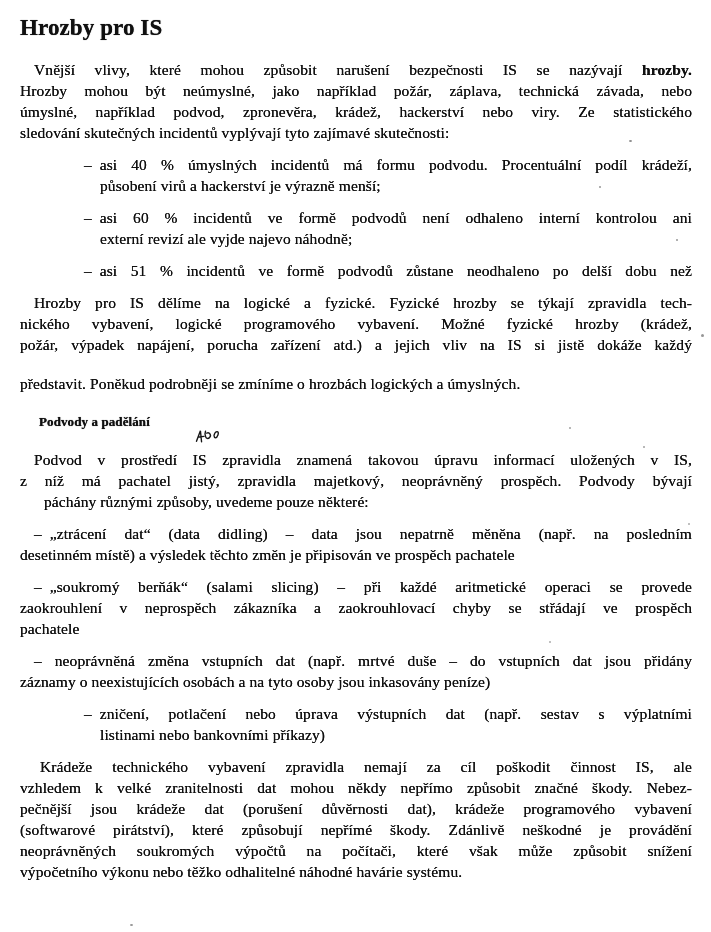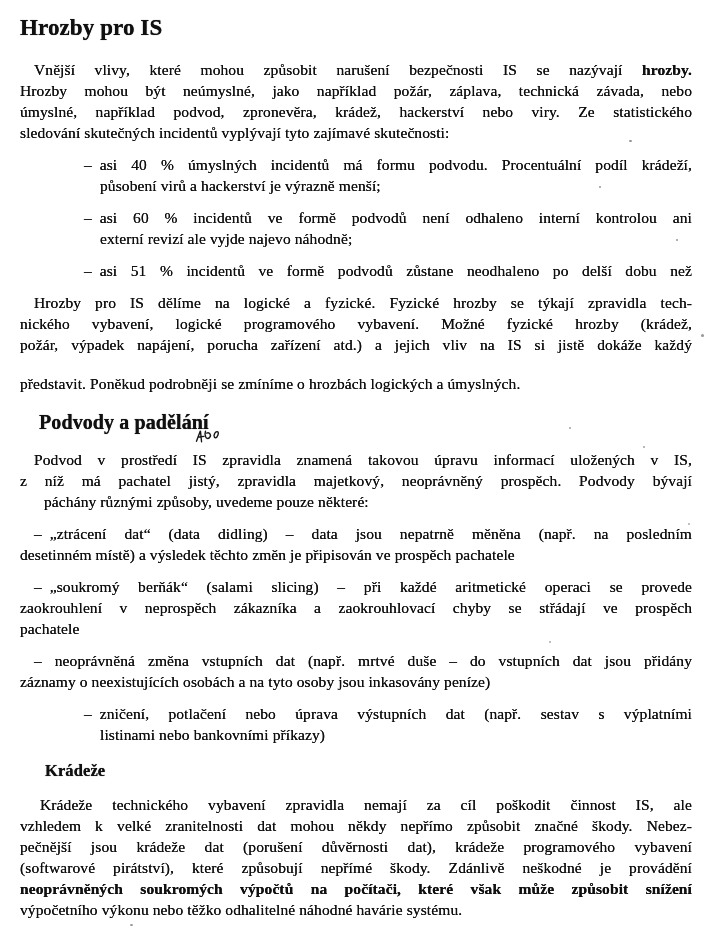--- a/index.html
+++ b/index.html
@@ -18,21 +18,21 @@
     position: relative;
   }
   #doc {
     font-size: 15.5px;
     line-height: 21px;
     letter-spacing: 0.1px;
     text-shadow: 0 0 0.5px currentColor; 
   }
   .hd { font-weight: bold; text-shadow: 0 0 0.7px currentColor; }
   .h1 { font-size: 23px; line-height: 22px; margin: 0 0 20px 0; }
-  .h2 { font-size: 20px; line-height: 22px; margin: 17px 0 16px 19px; }
+  .h2 { font-size: 13px; line-height: 22px; margin: 17px 0 16px 19px; }
   .h3 { font-size: 16.5px; line-height: 22px; margin: 15px 0 12px 25px; }
   .blk { margin: 11px 0; }
   .line { text-align: justify; }
   .line.j { text-align-last: justify; }
   .b { font-weight: bold; }
   .ink-mark {
     position: absolute; left: 193px; top: 427px;
     transform: rotate(-6deg);
   }
   .sp { position: absolute; background: #2e2e2e; border-radius: 50%; }
@@ -82,27 +82,26 @@
         <div class="line" style="padding-left: 0px;"><span>pachatele</span></div>
       </div>
       <div class="blk item">
         <div class="line j" style="padding-left: 14px;"><span>– neoprávněná změna vstupních dat (např. mrtvé duše – do vstupních dat jsou přidány</span></div>
         <div class="line" style="padding-left: 0px;"><span>záznamy o neexistujících osobách a na tyto osoby jsou inkasovány peníze)</span></div>
       </div>
       <div class="blk item">
         <div class="line j" style="padding-left: 64px;"><span>– zničení, potlačení nebo úprava výstupních dat (např. sestav s výplatními</span></div>
         <div class="line" style="padding-left: 80px;"><span>listinami nebo bankovními příkazy)</span></div>
       </div>
-      <div class="hd h3">Krádeže</div>
       <div class="blk para">
         <div class="line j" style="padding-left: 20px;"><span>Krádeže technického vybavení zpravidla nemají za cíl poškodit činnost IS, ale</span></div>
         <div class="line j" style="padding-left: 0px;"><span>vzhledem k velké zranitelnosti dat mohou někdy nepřímo způsobit značné škody. Nebez-</span></div>
         <div class="line j" style="padding-left: 0px;"><span>pečnější jsou krádeže dat (porušení důvěrnosti dat), krádeže programového vybavení</span></div>
         <div class="line j" style="padding-left: 0px;"><span>(softwarové pirátství), které způsobují nepřímé škody. Zdánlivě neškodné je provádění</span></div>
-        <div class="line j" style="padding-left: 0px; font-weight: bold;"><span>neoprávněných soukromých výpočtů na počítači, které však může způsobit snížení</span></div>
+        <div class="line j" style="padding-left: 0px;"><span>neoprávněných soukromých výpočtů na počítači, které však může způsobit snížení</span></div>
         <div class="line" style="padding-left: 0px;"><span>výpočetního výkonu nebo těžko odhalitelné náhodné havárie systému.</span></div>
       </div>
     </div>
 
   <svg class="ink-mark" width="30" height="18" viewBox="0 0 30 18" aria-label="4br (small illegible handwritten mark above the word 'zpravidla')">
     <path d="M3 13 L8 3 L8 14 M6 9 L11 9 M13 4 C11 8 13 13 16 11 C19 9 17 5 14 6 M21 9 C23 4 27 5 25 9 C23 13 21 12 21 9" fill="none" stroke="#161616" stroke-width="1.4" stroke-linecap="round"></path>
   </svg>
 
   <div class="sp" style="left:629px;top:140px;width:3px;height:2px;opacity:.55"></div>
   <div class="sp" style="left:599px;top:186px;width:2px;height:2px;opacity:.5"></div>

